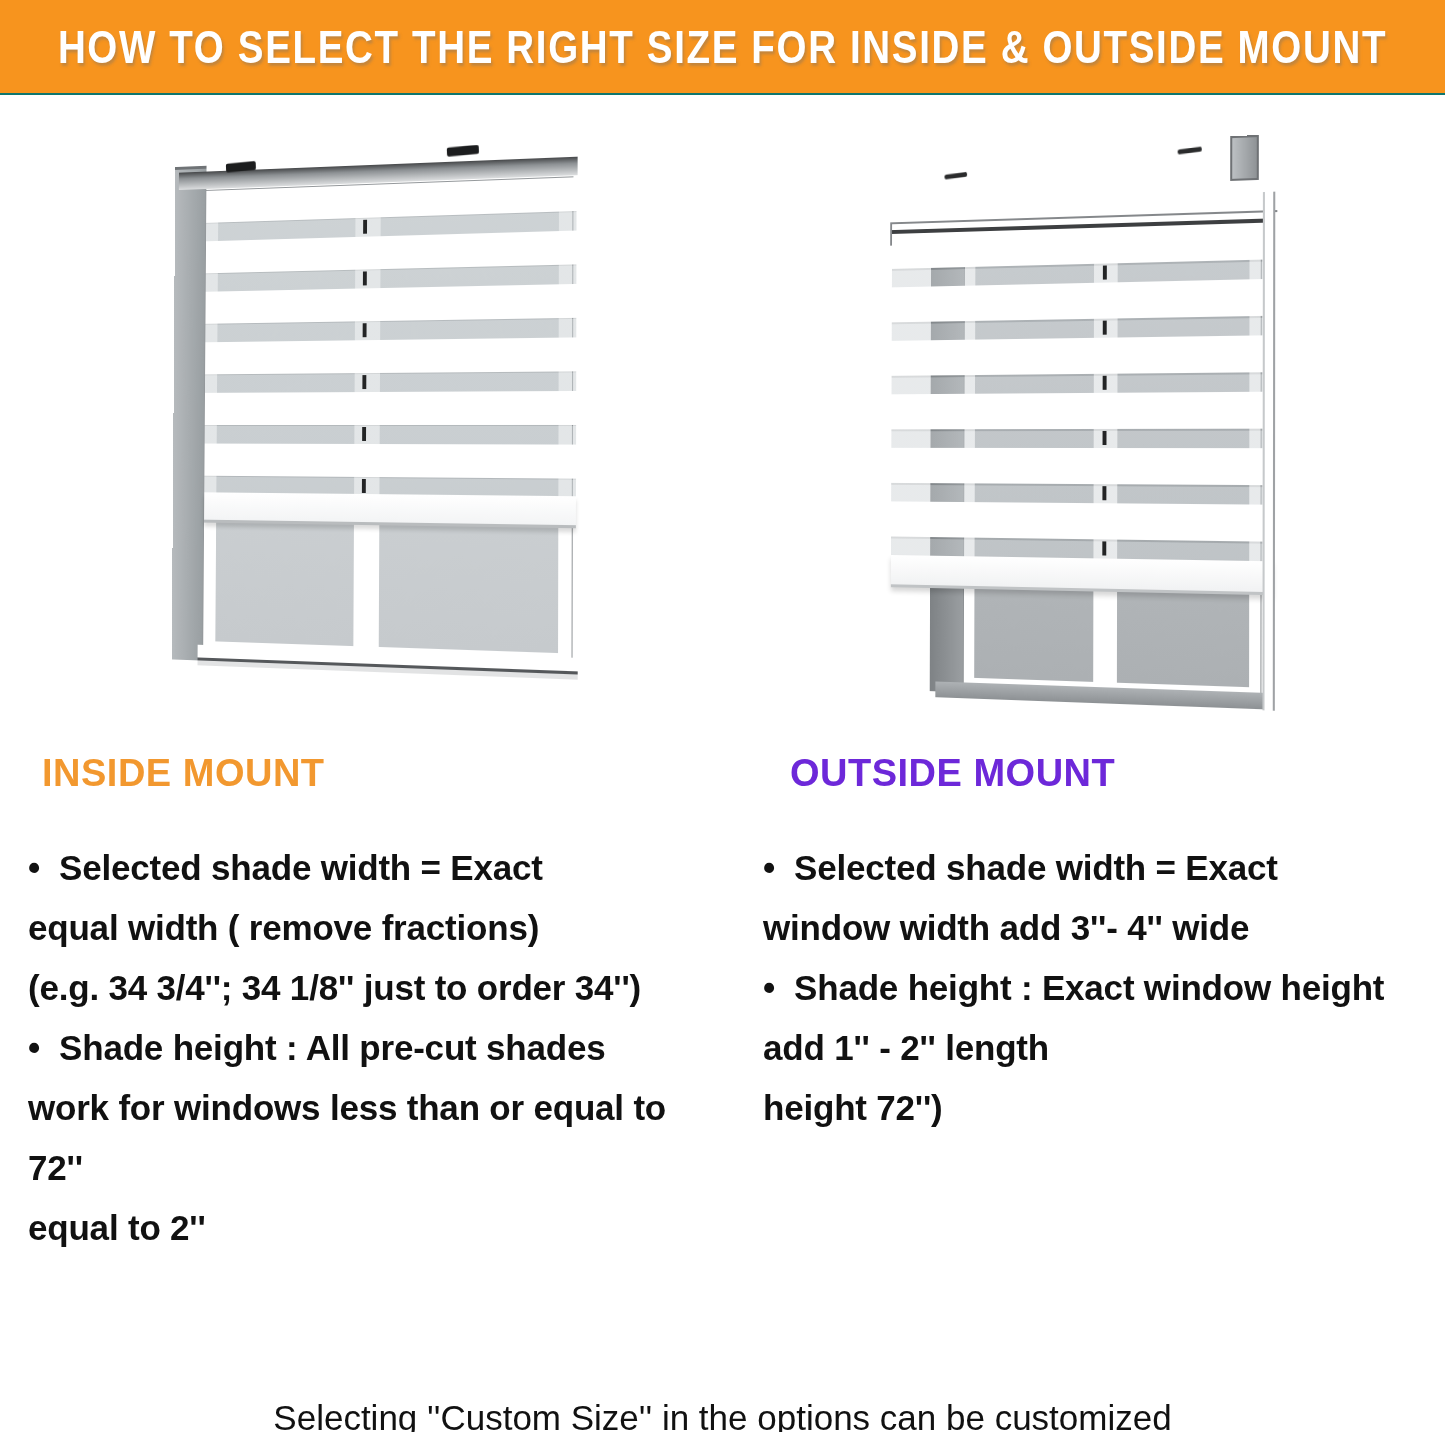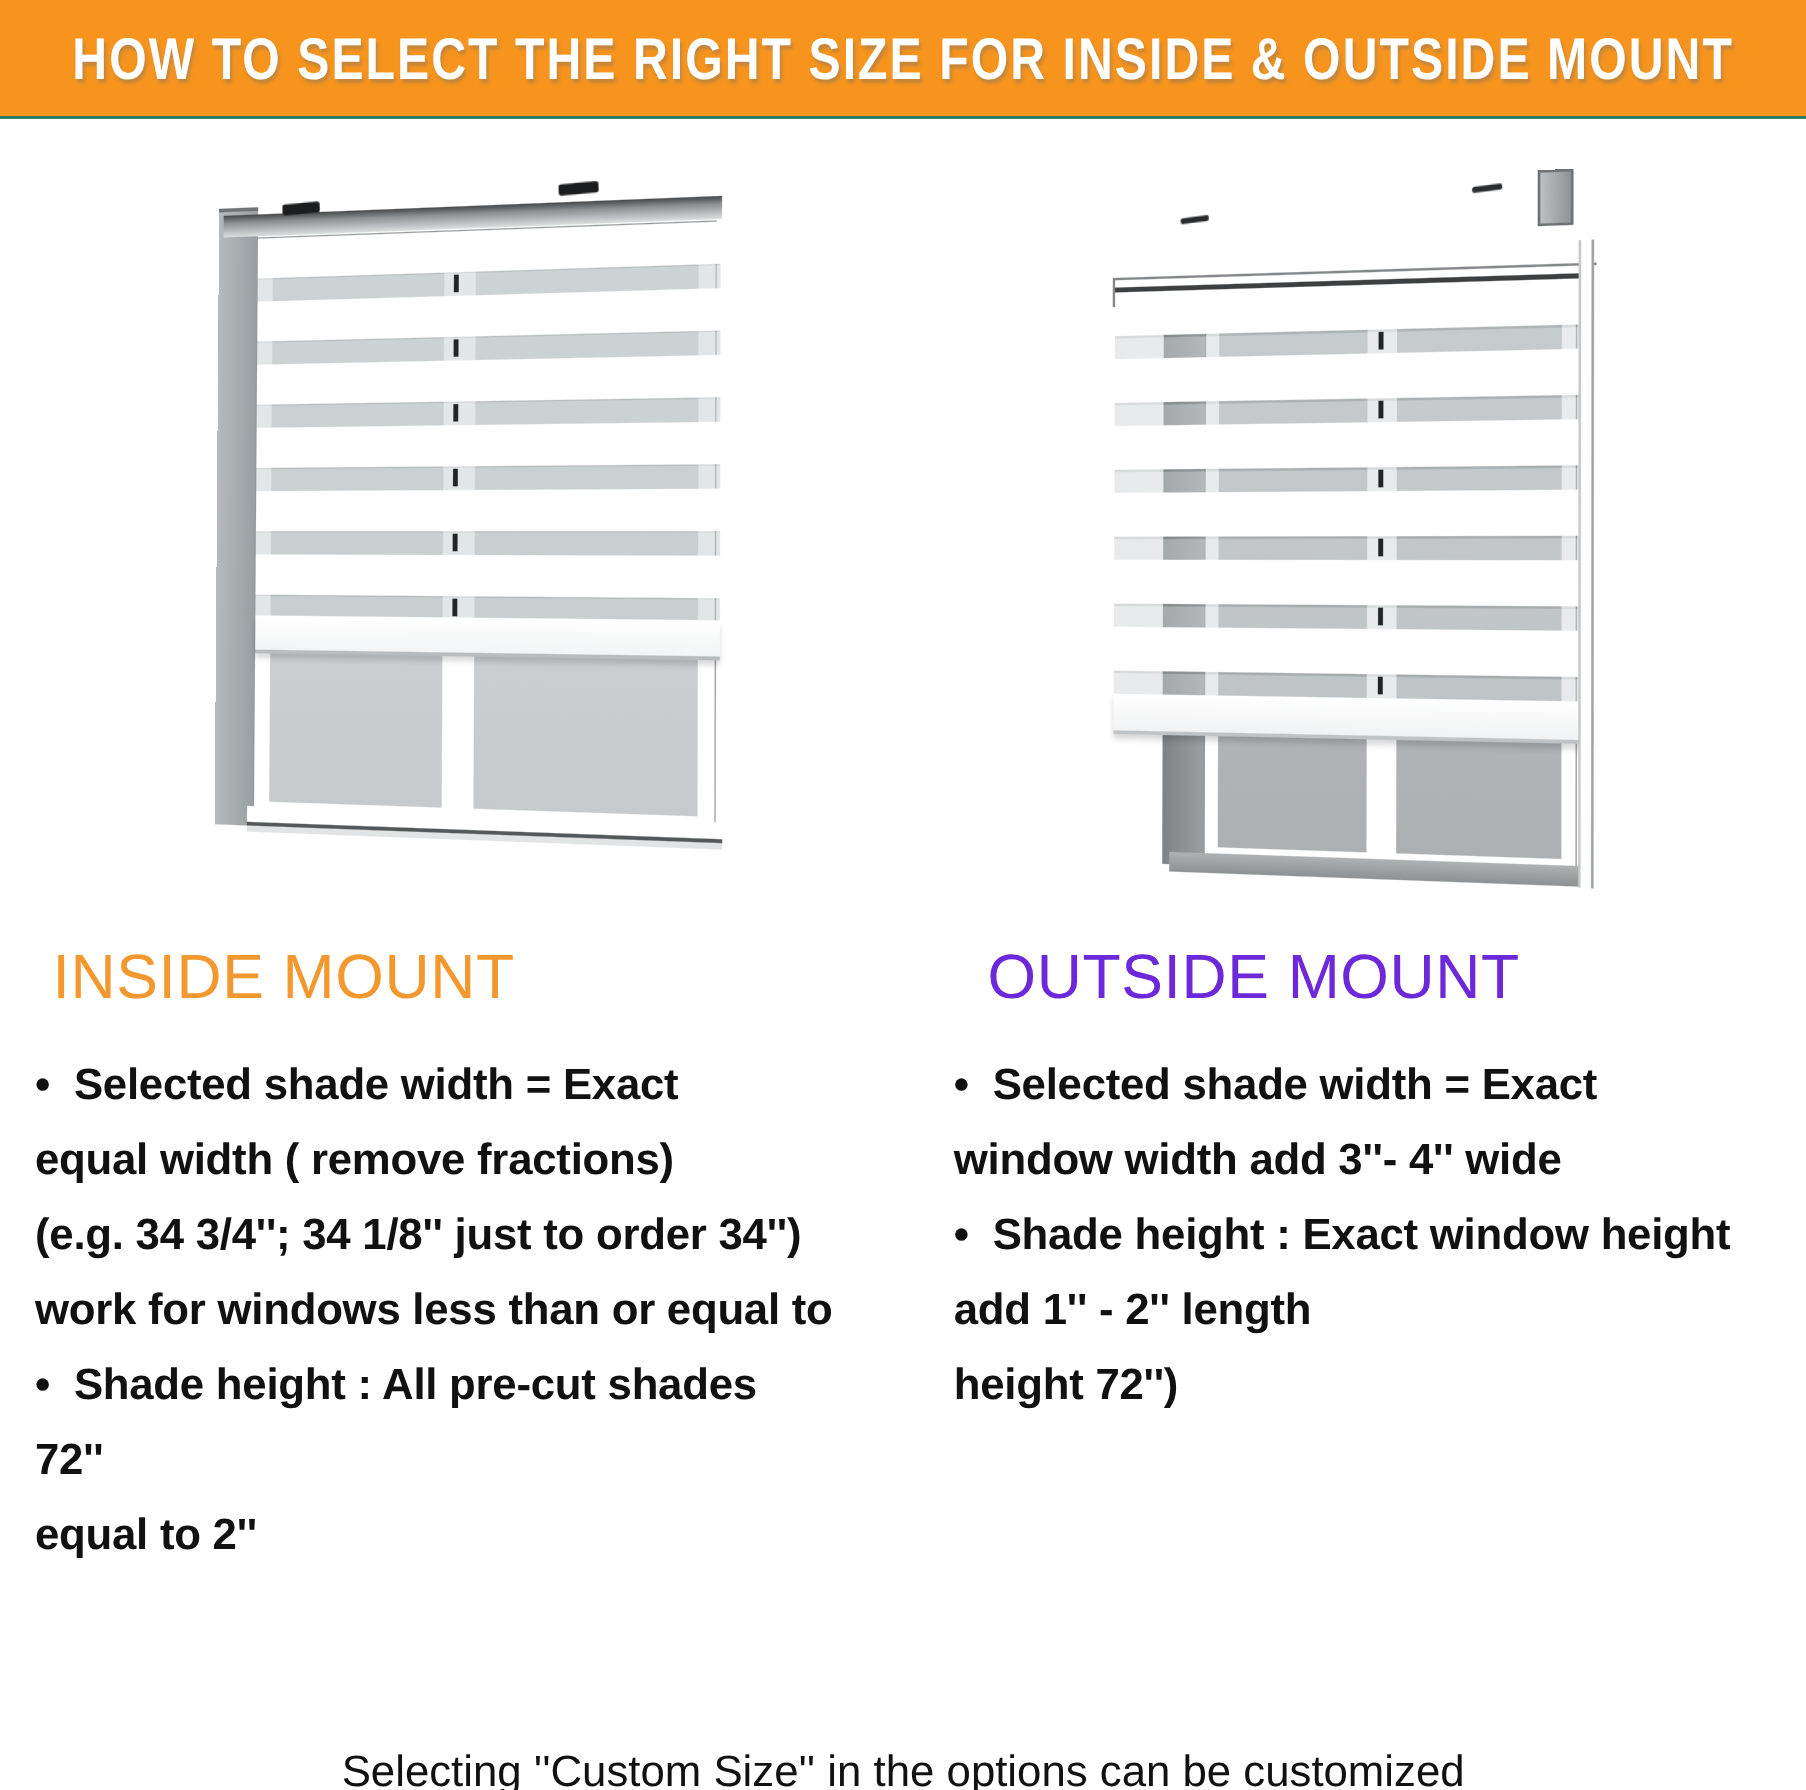--- a/index.html
+++ b/index.html
@@ -84,21 +84,21 @@
   .r-bottom { left:4px; top:416px; width:390px; height:30px;
               background:linear-gradient(180deg,#ffffff,#f1f2f3);
               border-bottom:3px solid #c0c3c5; box-shadow:0 4px 5px rgba(0,0,0,0.16); }
   .r-sill   { left:52px; top:544px; width:336px; height:16px;
               background:linear-gradient(180deg,#aeb2b5,#8d9194); }
   .r-batten { left:384px; top:56px; width:12px; height:505px; background:#ffffff;
               border-left:2px solid #c6c9cb; border-right:2px solid #9fa2a5; box-sizing:border-box; }
 
   
   .mount-heading {
-    position:absolute; top:752px; font-size:50px; font-weight:400;
+    position:absolute; top:752px; font-size:38px; font-weight:700;
     color:#F2982F; letter-spacing:0.5px; white-space:pre;
   }
   .heading-inside  { left:42px; }
   .heading-outside { left:790px; }
 
   .col { position:absolute; top:838px; color:#111111; font-size:35px;font-weight:bold; }
   .col-inside  { left:28px;  width:700px; }
   .col-outside { left:763px; width:680px; }
   .line { height:60px; line-height:60px; white-space:pre; letter-spacing:-0.2px; }
 
@@ -151,22 +151,22 @@
     </div>
   </div>
 
   <div class="mount-heading heading-inside" style="color: rgb(242, 152, 47);">INSIDE MOUNT</div>
   <div class="mount-heading heading-outside" style="color: #6d28d9;">OUTSIDE MOUNT</div>
 
   <div class="col col-inside">
     <div class="line">•  Selected shade width = Exact</div>
     <div class="line">equal width ( remove fractions)</div>
     <div class="line">(e.g. 34 3/4''; 34 1/8'' just to order 34'')</div>
+    <div class="line">•  Shade height : All pre-cut shades</div>
     <div class="line">work for windows less than or equal to</div>
-    <div class="line">•  Shade height : All pre-cut shades</div>
     <div class="line">72''</div>
     <div class="line">equal to 2''</div>
   </div>
 
   <div class="col col-outside">
     <div class="line">•  Selected shade width = Exact</div>
     <div class="line">window width add 3''- 4'' wide</div>
     <div class="line">•  Shade height : Exact window height</div>
     <div class="line">add 1'' - 2'' length</div>
     <div class="line">height 72'')</div>

